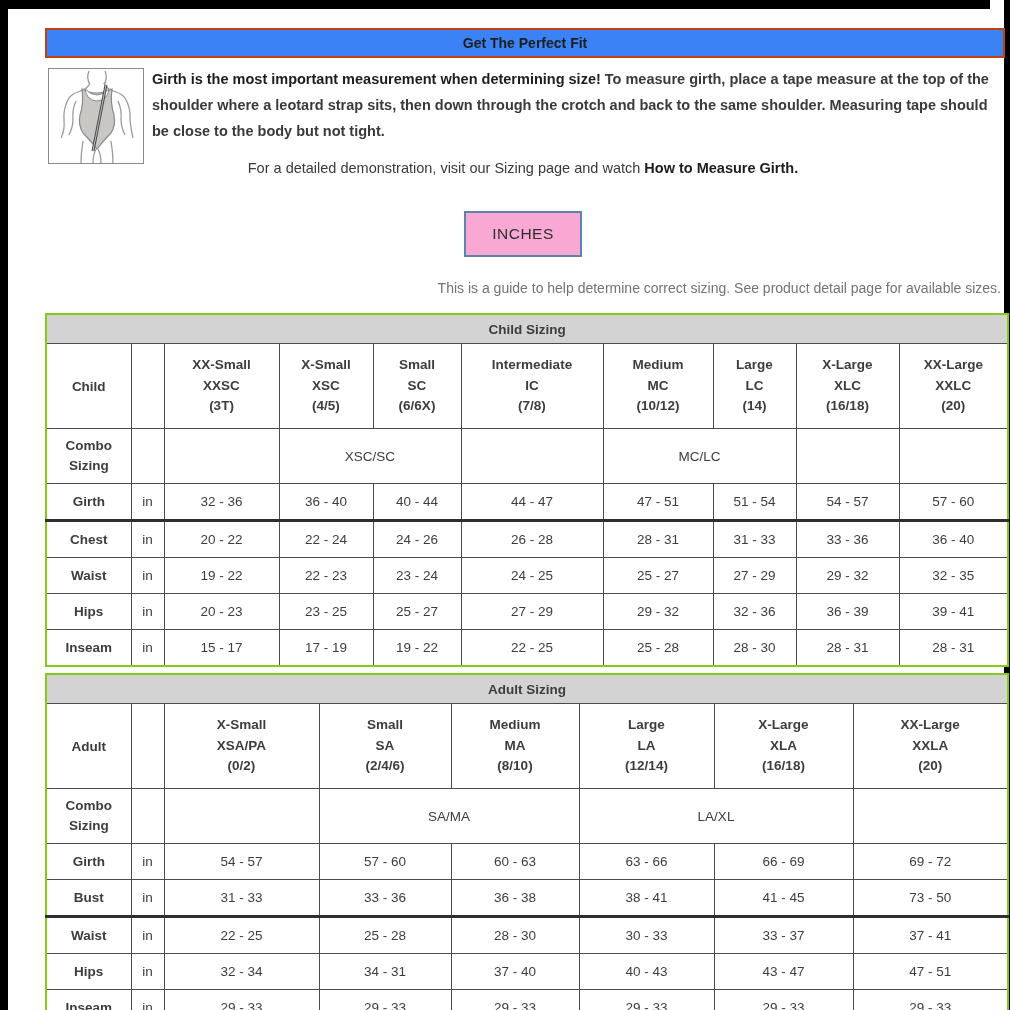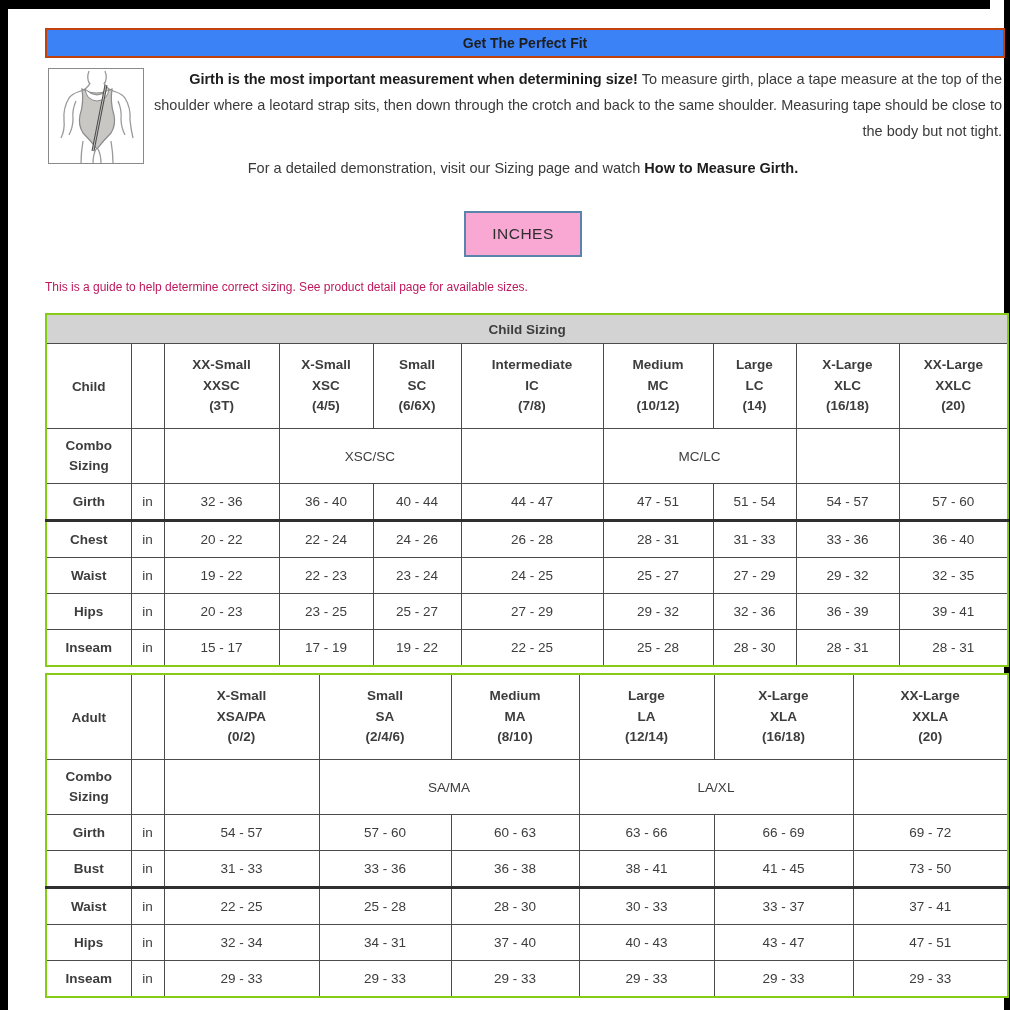--- a/index.html
+++ b/index.html
@@ -22,21 +22,21 @@
   }
 
   .illus-box{
     position:absolute;left:48px;top:68px;width:96px;height:96px;
     background:#fff;border:1px solid #8a8a8a;box-sizing:border-box;
   }
   .illus-box svg{display:block;width:100%;height:100%;}
 
   .intro-text{
     position:absolute;left:152px;top:66px;width:850px;
-    text-align:right;font-size:14.5px;line-height:1.8;color:#3a3a3a;
+    text-align:left;font-size:14.5px;line-height:1.8;color:#3a3a3a;font-weight:bold;
   }
   .intro-text b{color:#1d1d1d;}
 
   .demo-line{
     position:absolute;left:45px;top:160px;width:956px;
     text-align:center;font-size:14.5px;color:#3a3a3a;
   }
   .demo-line b{color:#1d1d1d;}
 
   .unit-toggle{
@@ -49,21 +49,21 @@
   }
   .unit-btn.selected{
     background:#f9a8d4;border:2px solid #5b84ad;color:#2e2e2e;
   }
   .unit-btn.plain{
     background:#ffffff;border:1px solid #b5b5b5;padding:13px 27px;
   }
 
   .guide-note{
     position:absolute;left:45px;top:280px;width:956px;
-    text-align:left;font-size:12px;color:#be185d;
+    text-align:right;font-size:14px;color:#737373;
   }
 
   table.size-table{
     position:absolute;left:45px;border-collapse:collapse;table-layout:fixed;
     width:962px;background:#fff;
     border:2px solid #84cc16;
     font-size:13.5px;
   }
   #table-child{top:313px;}
   #table-adult{top:673px;}
@@ -269,20 +269,23 @@
       <col style="width: 33px;">
       <col style="width: 155px;">
       <col style="width: 132px;">
       <col style="width: 128px;">
       <col style="width: 135px;">
       <col style="width: 139px;">
       <col style="width: 155px;">
     </colgroup>
     <tbody>
       <tr>
+        <td class="t-title" colspan="8">Adult Sizing</td>
+      </tr>
+      <tr>
         <td class="h-label">Adult</td>
         <td></td>
         <td class="h-size">
           <div>X-Small</div>
           <div>XSA/PA</div>
           <div>(0/2)</div>
         </td>
         <td class="h-size">
           <div>Small</div>
           <div>SA</div>

